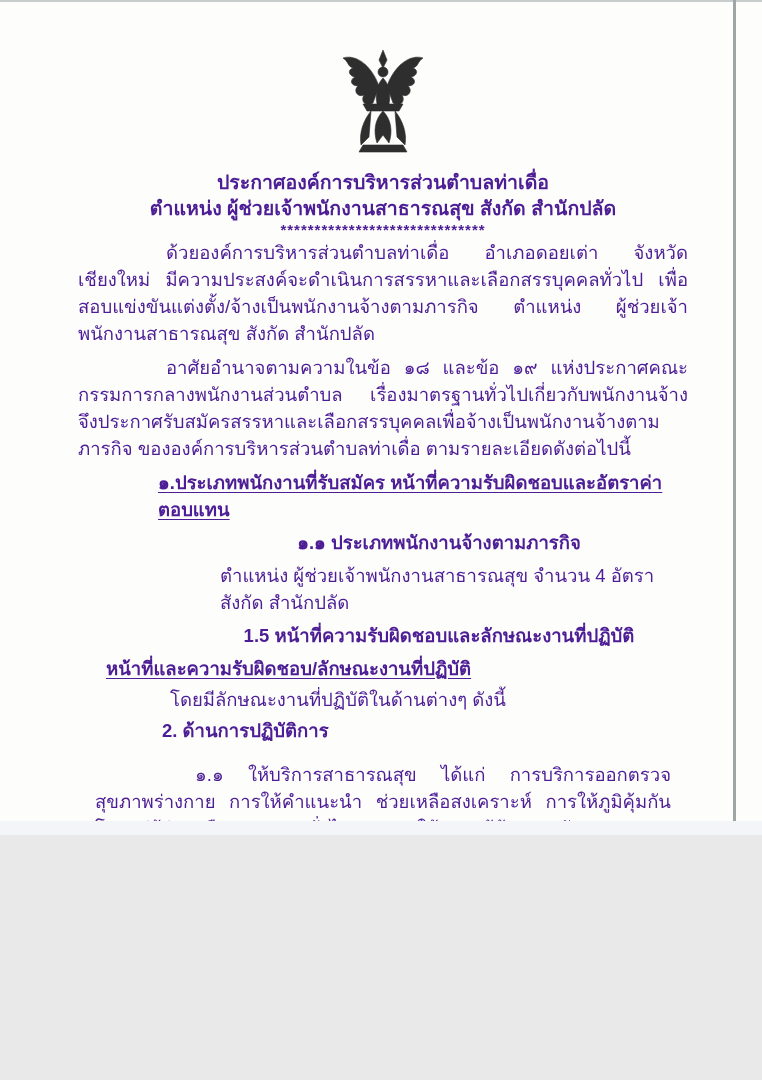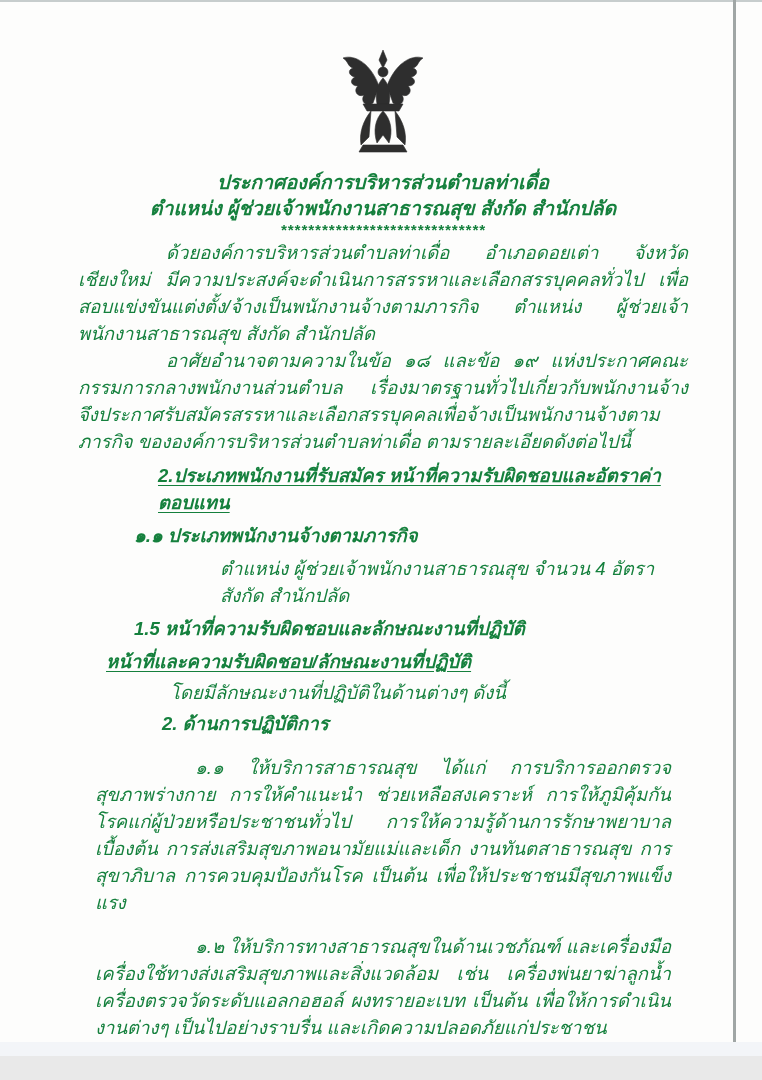--- a/index.html
+++ b/index.html
@@ -4,25 +4,24 @@
 <style>
   html, body { margin: 0; padding: 0; }
   body {
     width: 762px;
     font-family: "Liberation Sans", "DejaVu Sans", sans-serif;
     background: #e9e9e9;
   }
   .page {
     position: relative;
     width: 762px;
-    height: 1056px;
+    height: 835px;
     background: #fdfdfc;
-    color: #15803d;
+    color: #4c1d95;
     overflow: hidden;
-    font-style: italic;
   }
   .scan-edge-top {
     position: absolute; top: 0; left: 0; width: 100%; height: 2px;
     background: #c7cdcd;
   }
   .scan-line-right {
     position: absolute; top: 0; left: 733px; width: 3px; height: 100%;
     background: #a0a6a5;
   }
   .scan-shadow-bottom {
@@ -33,23 +32,23 @@
     padding: 48px 74px 0 78px;
     font-size: 18.5px;
     line-height: 27px;
   }
   .emblem-wrap { text-align: center; margin-bottom: 4px; }
   .title-block { text-align: center; font-weight: bold; font-size: 19.5px; line-height: 26px; }
   .stars { text-align: center; font-weight: bold; font-size: 15px; line-height: 18px; letter-spacing: 1px; }
   .para { margin: 0; text-indent: 88px; text-align: justify; }
   .para-first { }
   .gap-sm { margin-top: 5px; }
-  .gap-md { margin-top: 0; }
+  .gap-md { margin-top: 7px; }
   .h-main { margin: 7px 0 0 80px; font-weight: bold; text-decoration: underline; text-underline-offset: 3px; }
-  .h-sub { margin: 6px 0 0 56px; font-weight: bold; }
+  .h-sub { margin: 6px 0 0 112px; font-weight: bold; text-align: center; }
   .line-pos { margin: 6px 0 0 142px; }
   .h-duty { margin: 6px 0 0 28px; font-weight: bold; text-decoration: underline; text-underline-offset: 3px; }
   .h-ops { margin: 0 0 0 84px; font-weight: bold; }
   .lead-line { margin: 4px; text-indent: 88px; }
   .item { margin: 17px; text-indent: 100px; text-align: justify; }
 </style>
 </head>
 <body>
 
 <div class="page">
@@ -79,21 +78,21 @@
     <div class="title-block">
       <div>ประกาศองค์การบริหารส่วนตำบลท่าเดื่อ</div>
       <div>ตำแหน่ง  ผู้ช่วยเจ้าพนักงานสาธารณสุข  สังกัด สำนักปลัด</div>
     </div>
     <div class="stars">******************************</div>
 
     <p class="para para-first">ด้วยองค์การบริหารส่วนตำบลท่าเดื่อ  อำเภอดอยเต่า  จังหวัดเชียงใหม่  มีความประสงค์จะดำเนินการสรรหาและเลือกสรรบุคคลทั่วไป  เพื่อสอบแข่งขันแต่งตั้ง/จ้างเป็นพนักงานจ้างตามภารกิจ ตำแหน่ง  ผู้ช่วยเจ้าพนักงานสาธารณสุข  สังกัด  สำนักปลัด</p>
 
     <p class="para gap-md">อาศัยอำนาจตามความในข้อ ๑๘ และข้อ ๑๙ แห่งประกาศคณะกรรมการกลางพนักงานส่วนตำบล เรื่องมาตรฐานทั่วไปเกี่ยวกับพนักงานจ้าง  จึงประกาศรับสมัครสรรหาและเลือกสรรบุคคลเพื่อจ้างเป็นพนักงานจ้างตามภารกิจ ขององค์การบริหารส่วนตำบลท่าเดื่อ  ตามรายละเอียดดังต่อไปนี้</p>
 
-    <div class="h-main">2.ประเภทพนักงานที่รับสมัคร  หน้าที่ความรับผิดชอบและอัตราค่าตอบแทน</div>
+    <div class="h-main">๑.ประเภทพนักงานที่รับสมัคร  หน้าที่ความรับผิดชอบและอัตราค่าตอบแทน</div>
 
     <div class="h-sub">๑.๑ ประเภทพนักงานจ้างตามภารกิจ</div>
 
     <div class="line-pos">ตำแหน่ง  ผู้ช่วยเจ้าพนักงานสาธารณสุข  จำนวน  4  อัตรา สังกัด  สำนักปลัด</div>
 
     <div class="h-sub">1.5 หน้าที่ความรับผิดชอบและลักษณะงานที่ปฏิบัติ</div>
 
     <div class="h-duty">หน้าที่และความรับผิดชอบ/ลักษณะงานที่ปฏิบัติ</div>
 
 

